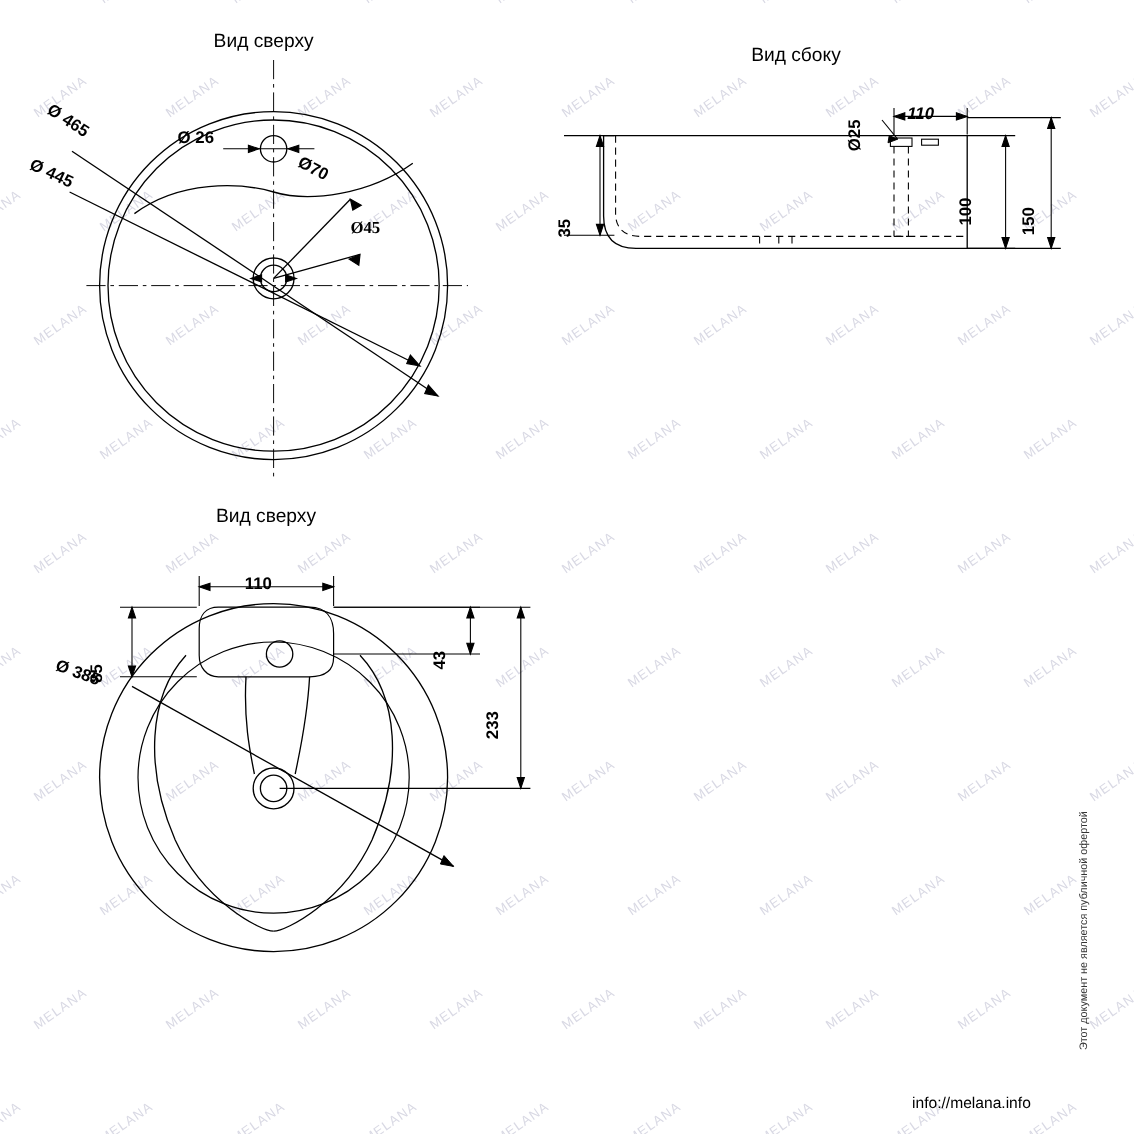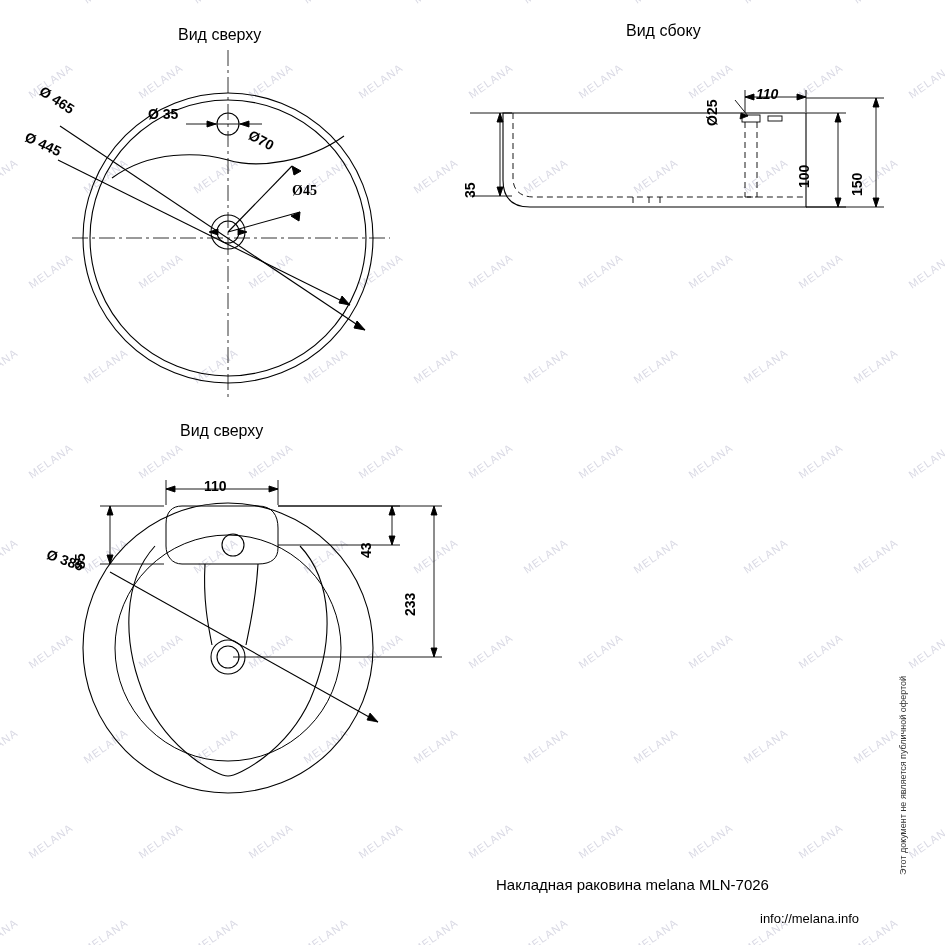--- a/index.html
+++ b/index.html
@@ -329,38 +329,37 @@
           <line x1="233" y1="657" x2="442" y2="657"></line>
           <line x1="434" y1="506" x2="434" y2="657"></line>
           <path d="M 434 506 l -3 9 l 6 0 z" fill="#000"></path>
           <path d="M 434 657 l -3 -9 l 6 0 z" fill="#000"></path>
         </g>
       </g>
     </g>
   </svg>
 
   <div class="lbl title-view" style="left:178px; top:26px;">Вид сверху</div>
-  <div class="lbl title-view" style="left:626px; top:22px;">Вид сбоку</div>
+  <div class="lbl title-view" style="left:626px; top:38px;">Вид сбоку</div>
   <div class="lbl title-view" style="left:180px; top:422px;">Вид сверху</div>
 
   <div class="lbl dim" style="left:38px; top:92px; transform:rotate(33deg);">Ø 465</div>
   <div class="lbl dim" style="left:24px; top:136px; transform:rotate(25deg);">Ø 445</div>
-  <div class="lbl dim" style="left:148px; top:106px;">Ø 35</div>
+  <div class="lbl dim" style="left:148px; top:106px;">Ø 26</div>
   <div class="lbl dim" style="left:248px; top:132px; transform:rotate(28deg);">Ø70</div>
   <div class="lbl dim" style="left:292px; top:183px;font-family:Liberation Serif, serif;">Ø45</div>
 
   <div class="lbl dim rot90" style="left:720px; top:110px;">Ø25</div>
   <div class="lbl dim" style="left:756px; top:86px;font-style:italic;">110</div>
   <div class="lbl dim rot90" style="left:812px; top:172px;">100</div>
   <div class="lbl dim rot90" style="left:865px; top:180px;">150</div>
   <div class="lbl dim rot90" style="left:478px; top:182px;">35</div>
 
   <div class="lbl dim" style="left:204px; top:478px;">110</div>
   <div class="lbl dim rot90" style="left:88px; top:553px;">85</div>
   <div class="lbl dim rot90" style="left:374px; top:542px;">43</div>
   <div class="lbl dim rot90" style="left:418px; top:600px;">233</div>
   <div class="lbl dim" style="left:46px; top:552px; transform:rotate(20deg);">Ø 385</div>
 
-  <div class="lbl footer-title" style="left:496px; top:876px;">Накладная раковина melana MLN-7026</div>
   <div class="lbl footer-url" style="left:760px; top:911px;">info://melana.info</div>
   <div class="lbl side-note" style="left:908px; top:865px;">Этот документ не является публичной офертой</div>
 
 </div>
 
 </body></html>

